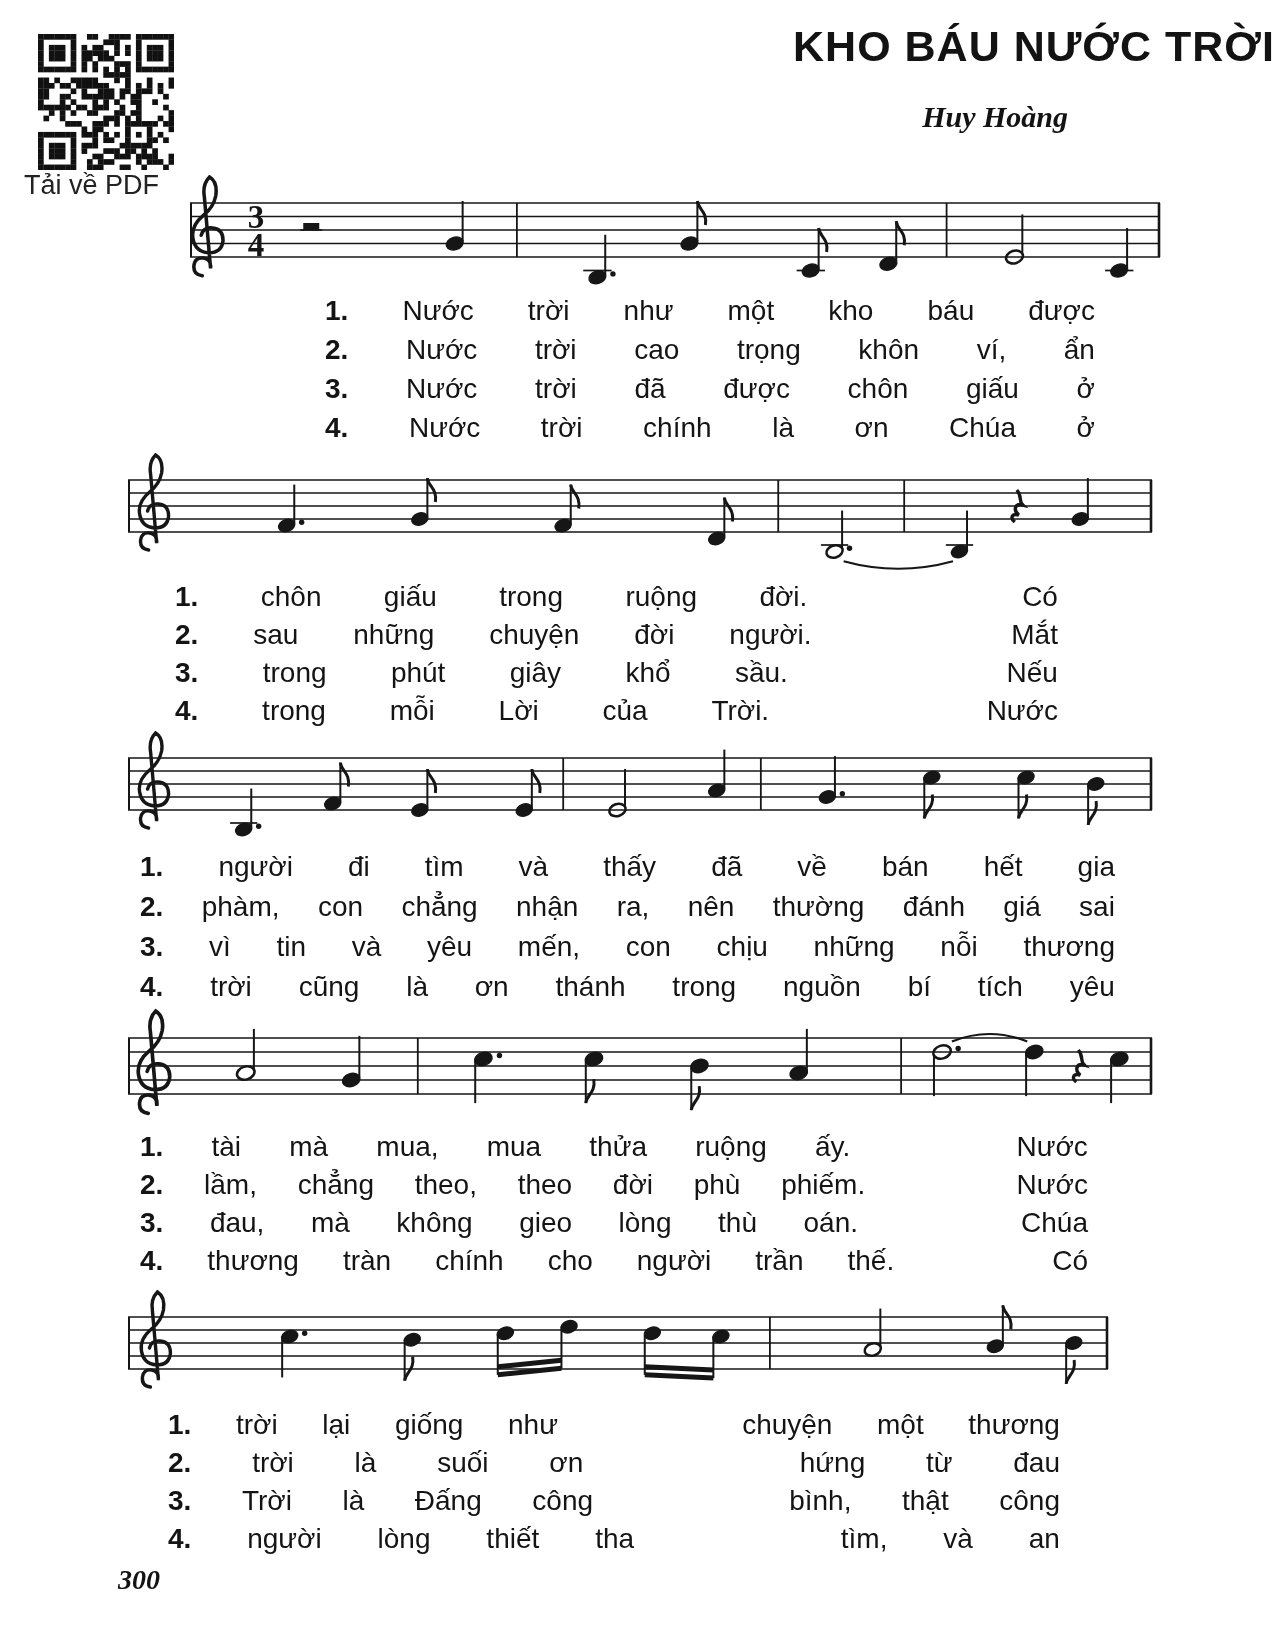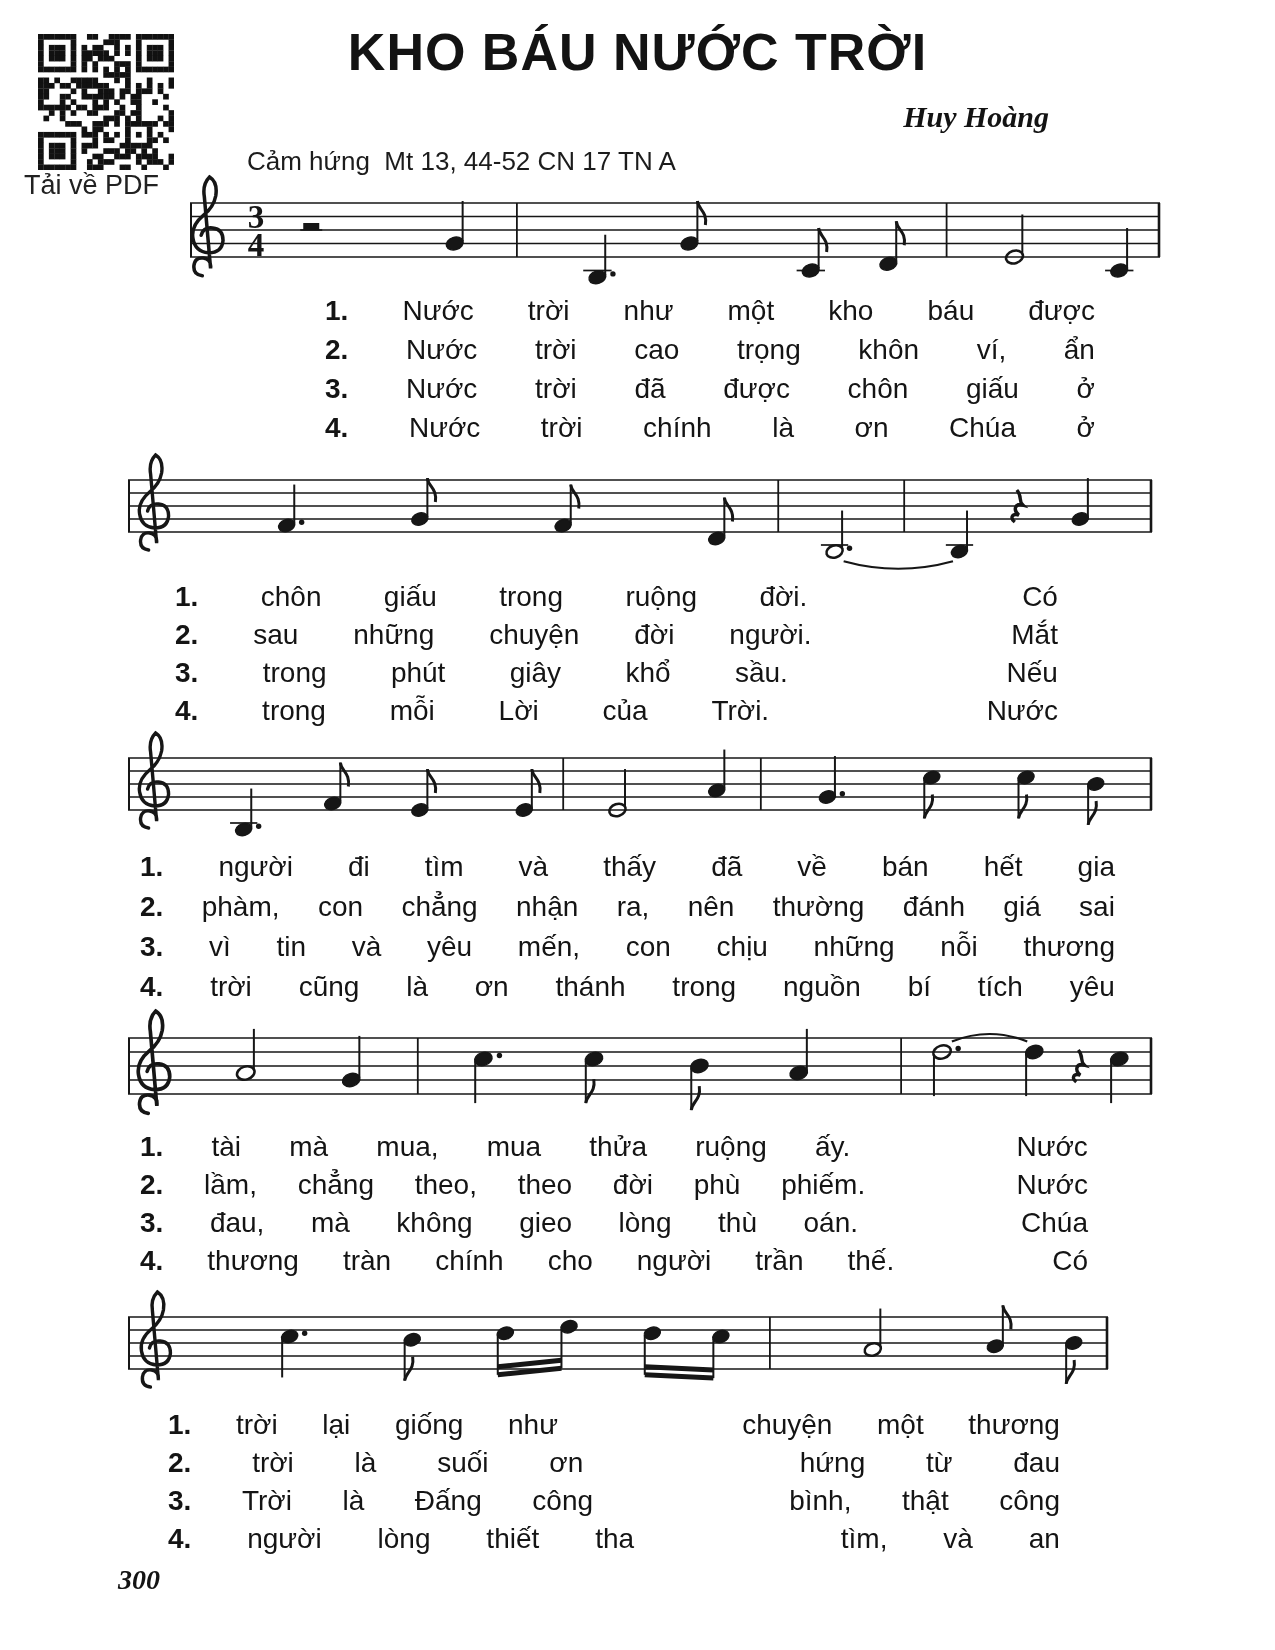--- a/index.html
+++ b/index.html
@@ -1,20 +1,20 @@
 <!DOCTYPE html>
 <html><head>
 <meta charset="utf-8">
 <style>
   html,body{margin:0;padding:0;background:#e8e8e8;}
   .page{position:relative;width:1275px;height:1650px;background:#ffffff;margin:0 auto;
         font-family:"Liberation Sans",sans-serif;color:#161616;overflow:hidden;}
-  .title{position:absolute;top:22px;left:0;width:100%;margin:0;text-align:center;
-         font-size:52px;font-weight:bold;letter-spacing:1px;color:#131313;}
-  .composer{position:absolute;top:100px;right:226px;font-family:"Liberation Serif",serif;
+  .title{position:absolute;top:22px;left:0;width:100%;margin:0;text-align:right;
+         font-size:43px;font-weight:bold;letter-spacing:1px;color:#131313;}
+  .composer{position:absolute;top:100px;right:207px;font-family:"Liberation Serif",serif;
             font-style:italic;font-weight:bold;font-size:30px;color:#131313;}
   .inspiration{position:absolute;top:146px;left:247px;font-size:26px;white-space:pre;color:#1c1c1c;}
   .qr-wrap{position:absolute;left:38px;top:34px;width:136px;height:136px;}
   .qr-caption{position:absolute;left:24px;top:170px;font-size:27px;color:#222;}
   .staff-svg{position:absolute;}
   .lyrics-block{position:absolute;font-size:28px;color:#141414;}
   .lyric-row{display:flex;justify-content:space-between;align-items:flex-start;}
   .lyric-row span{white-space:nowrap;line-height:1.08;}
   .vnum{font-weight:bold;}
   .spacer{display:inline-block;}
@@ -340,21 +340,20 @@
         <rect x="54.400000000000006" y="130.56" width="5.69" height="5.69" fill="#111111"></rect>
         <rect x="59.84" y="130.56" width="5.69" height="5.69" fill="#111111"></rect>
         <rect x="81.60000000000001" y="130.56" width="5.69" height="5.69" fill="#111111"></rect>
         <rect x="87.04" y="130.56" width="5.69" height="5.69" fill="#111111"></rect>
         <rect x="103.36000000000001" y="130.56" width="5.69" height="5.69" fill="#111111"></rect>
         <rect x="125.12" y="130.56" width="5.69" height="5.69" fill="#111111"></rect>
       </svg></div>
   <div class="qr-caption">Tải về PDF</div>
   <h1 class="title">KHO BÁU NƯỚC TRỜI</h1>
   <div class="composer">Huy Hoàng</div>
-  <div class="inspiration">Cảm hứng  Mt 13, 44-52 CN 17 TN A</div>
   <div id="staves">
       <svg width="1010" height="190" class="staff-svg" style="left: 170px; top: 139px;">
         <line x1="20" y1="64" x2="990" y2="64" stroke="#161616" stroke-width="1.6"></line>
         <line x1="20" y1="77.5" x2="990" y2="77.5" stroke="#161616" stroke-width="1.6"></line>
         <line x1="20" y1="91" x2="990" y2="91" stroke="#161616" stroke-width="1.6"></line>
         <line x1="20" y1="104.5" x2="990" y2="104.5" stroke="#161616" stroke-width="1.6"></line>
         <line x1="20" y1="118" x2="990" y2="118" stroke="#161616" stroke-width="1.6"></line>
         <line x1="21" y1="64" x2="21" y2="118" stroke="#161616" stroke-width="2"></line>
         <line x1="989" y1="64" x2="989" y2="118" stroke="#161616" stroke-width="2.6"></line>
         <line x1="346.89000000000004" y1="64" x2="346.89000000000004" y2="118" stroke="#161616" stroke-width="1.8"></line>

